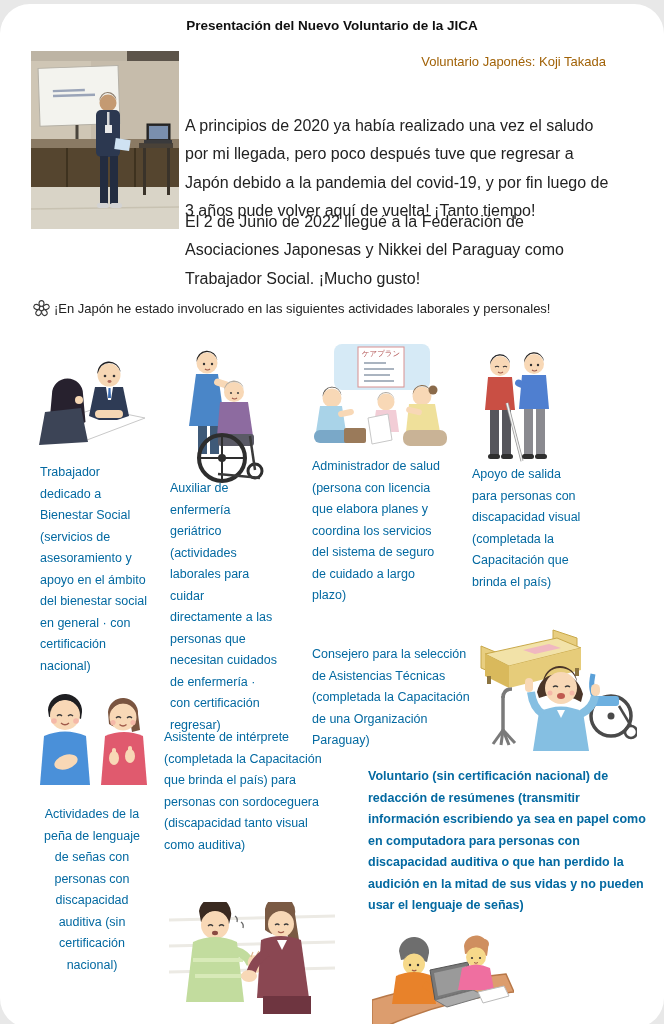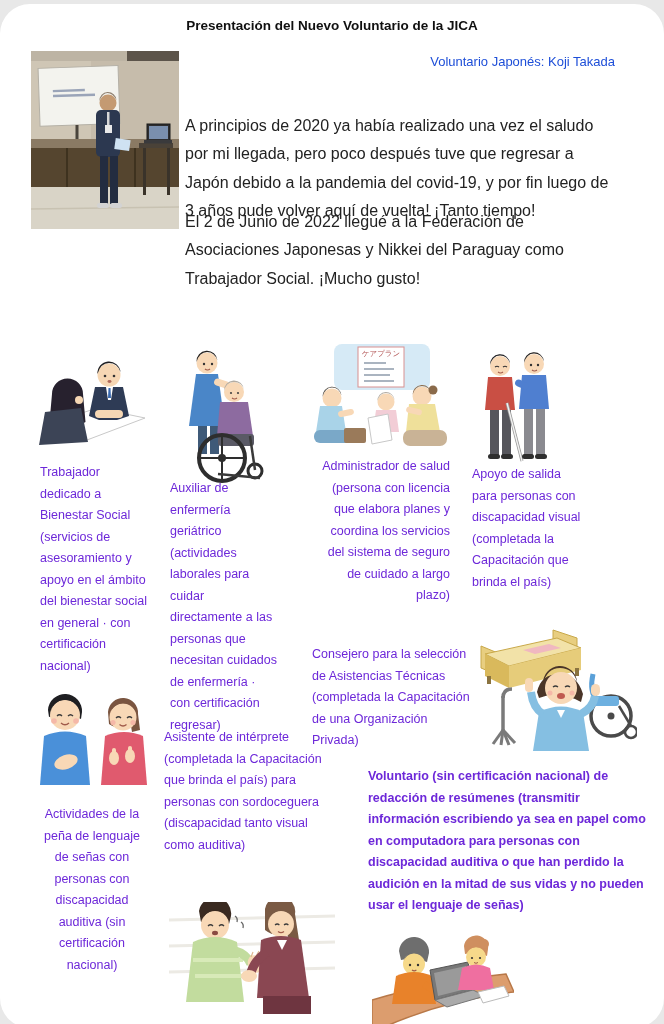--- a/index.html
+++ b/index.html
@@ -7,31 +7,31 @@
     position:relative;width:664px;height:1024px;margin:4px auto;
     background:#ffffff;overflow:hidden;
     font-family:"Liberation Sans",sans-serif;color:#1f1f1f;border-radius:30px;
   }
   .abs{position:absolute;}
   .title{
     top:14px;left:0;width:664px;text-align:center;
     font-size:13.5px;font-weight:bold;color:#101010;
   }
   .subtitle{
-    top:50px;left:195px;width:420px;text-align:right;font-size:13px;color:#1d4ed8;
+    top:50px;left:186px;width:420px;text-align:right;font-size:13px;color:#a16207;
   }
   .para{
     left:185px;width:425px;font-size:16px;line-height:1.78;color:#222;
   }
   .intro{
     top:296px;left:33px;width:620px;font-size:13px;color:#222;
     display:flex;align-items:center;gap:4px;
   }
   .caption{
-    font-size:12.5px;line-height:1.72;color:#6d28d9;
+    font-size:12.5px;line-height:1.72;color:#0369a1;
   }
   svg{display:block;}
 </style>
 </head>
 <body>
 
 <div id="page">
 
   <div class="abs title">Presentación del Nuevo Voluntario de la JICA</div>
   <div class="abs subtitle">Voluntario Japonés: Koji Takada</div>
@@ -76,20 +76,33 @@
       <rect x="69" y="105" width="8" height="48" fill="#232c40"></rect>
       <rect x="79" y="105" width="8" height="48" fill="#232c40"></rect>
       <rect x="66" y="152" width="12" height="5" rx="2.5" fill="#d3d3d3"></rect>
       <rect x="79" y="152" width="12" height="5" rx="2.5" fill="#d3d3d3"></rect>
     </g>
   </svg>
 
   <div class="abs para" style="top:108px;">A principios de 2020 ya había realizado una vez el saludo por mi llegada, pero poco después tuve que regresar a Japón debido a la pandemia del covid-19, y por fin luego de 3 años pude volver aquí de vuelta! ¡Tanto tiempo!</div>
   <div class="abs para" style="top:204px;">El 2 de Junio de 2022 llegué a la Federación de Asociaciones Japonesas y Nikkei del Paraguay como Trabajador Social. ¡Mucho gusto!</div>
 
+  <div class="abs intro">
+    <svg width="17" height="17" viewBox="0 0 17 17" style="flex:0 0 auto;">
+      <g fill="#ffffff" stroke="#3a3a3a" stroke-width="1.1">
+        <ellipse cx="8.5" cy="3.6" rx="2.5" ry="3"></ellipse>
+        <ellipse cx="13.2" cy="7" rx="2.5" ry="3" transform="rotate(72 13.2 7)"></ellipse>
+        <ellipse cx="11.4" cy="12.6" rx="2.5" ry="3" transform="rotate(144 11.4 12.6)"></ellipse>
+        <ellipse cx="5.6" cy="12.6" rx="2.5" ry="3" transform="rotate(216 5.6 12.6)"></ellipse>
+        <ellipse cx="3.8" cy="7" rx="2.5" ry="3" transform="rotate(288 3.8 7)"></ellipse>
+        <circle cx="8.5" cy="8.5" r="2.2"></circle>
+      </g>
+    </svg>
+    <span>¡En Japón he estado involucrado en las siguientes actividades laborales y personales!</span>
+  </div>
 
   <svg class="abs" style="top:344px;left:35px;" width="112" height="120" viewBox="0 0 112 120">
     <polygon points="8,78 62,60 110,70 52,92" fill="#ffffff" stroke="#c9c9c9"></polygon>
 
     <circle cx="74" cy="27" r="11.5" fill="#f6d7b4"></circle>
     <path d="M62.5,26 a11.5,11.5 0 0 1 23,-2 q-3,-9 -11.5,-9 t-11.5,11 z" fill="#1f1f22"></path>
     <circle cx="70" cy="28" r="1.3" fill="#333"></circle>
       <circle cx="79" cy="28" r="1.3" fill="#333"></circle>
     <ellipse cx="74.5" cy="33.5" rx="2" ry="1.4" fill="#b06a5a"></ellipse>
     <path d="M60,39 L88,39 L94,68 L82,72 L64,72 L54,68 Z" fill="#2e3b55"></path>
@@ -182,24 +195,24 @@
     <path d="M50,28 h24 l3,34 h-30 z" fill="#4f7fd0"></path>
     <rect x="43" y="34" width="14" height="7" rx="3.5" fill="#4f7fd0" transform="rotate(24 50 37)"></rect>
     <rect x="52" y="62" width="9" height="46" fill="#8a8a90"></rect>
     <rect x="64" y="62" width="9" height="46" fill="#8a8a90"></rect>
     <rect x="50" y="107" width="12" height="5" rx="2.5" fill="#2e2e2e"></rect>
     <rect x="63" y="107" width="12" height="5" rx="2.5" fill="#2e2e2e"></rect>
   </svg>
 
   <div class="abs caption" style="top:458px;left:40px;width:112px;">Trabajador dedicado a Bienestar Social (servicios de asesoramiento y apoyo en el ámbito del bienestar social en general · con certificación nacional)</div>
   <div class="abs caption" style="top:474px;left:170px;width:108px;">Auxiliar de enfermería geriátrico (actividades laborales para cuidar directamente a las personas que necesitan cuidados de enfermería · con certificación regresar)</div>
-  <div class="abs caption" style="top:452px;left:312px;width:138px;text-align:right;">Administrador de salud (persona con licencia que elabora planes y coordina los servicios del sistema de seguro de cuidado a largo plazo)</div>
+  <div class="abs caption" style="top:452px;left:312px;width:138px;">Administrador de salud (persona con licencia que elabora planes y coordina los servicios del sistema de seguro de cuidado a largo plazo)</div>
   <div class="abs caption" style="top:460px;left:472px;width:116px;">Apoyo de salida para personas con discapacidad visual (completada la Capacitación que brinda el país)</div>
 
-  <div class="abs caption" style="top:640px;left:312px;width:162px;">Consejero para la selección de Asistencias Técnicas (completada la Capacitación de una Organización Privada)</div>
+  <div class="abs caption" style="top:640px;left:312px;width:162px;">Consejero para la selección de Asistencias Técnicas (completada la Capacitación de una Organización Paraguay)</div>
 
   <svg class="abs" style="top:622px;left:465px;" width="172" height="125" viewBox="0 0 172 125">
 
     <polygon points="88,4 112,12 112,32 88,24" fill="#e8ce80" stroke="#c8a84a"></polygon>
     <polygon points="16,20 40,30 40,52 16,42" fill="#e8ce80" stroke="#c8a84a"></polygon>
     <polygon points="20,28 92,12 116,22 44,40" fill="#f2e2a8" stroke="#c8a84a"></polygon>
     <polygon points="58,24 84,18 96,22 70,28" fill="#f0b8c0"></polygon>
     <polygon points="20,28 44,40 44,62 20,50" fill="#d9b95c"></polygon>
     <polygon points="44,40 116,22 116,44 44,62" fill="#e6cc7a"></polygon>
     <rect x="22" y="50" width="4" height="8" fill="#8a7340"></rect>

